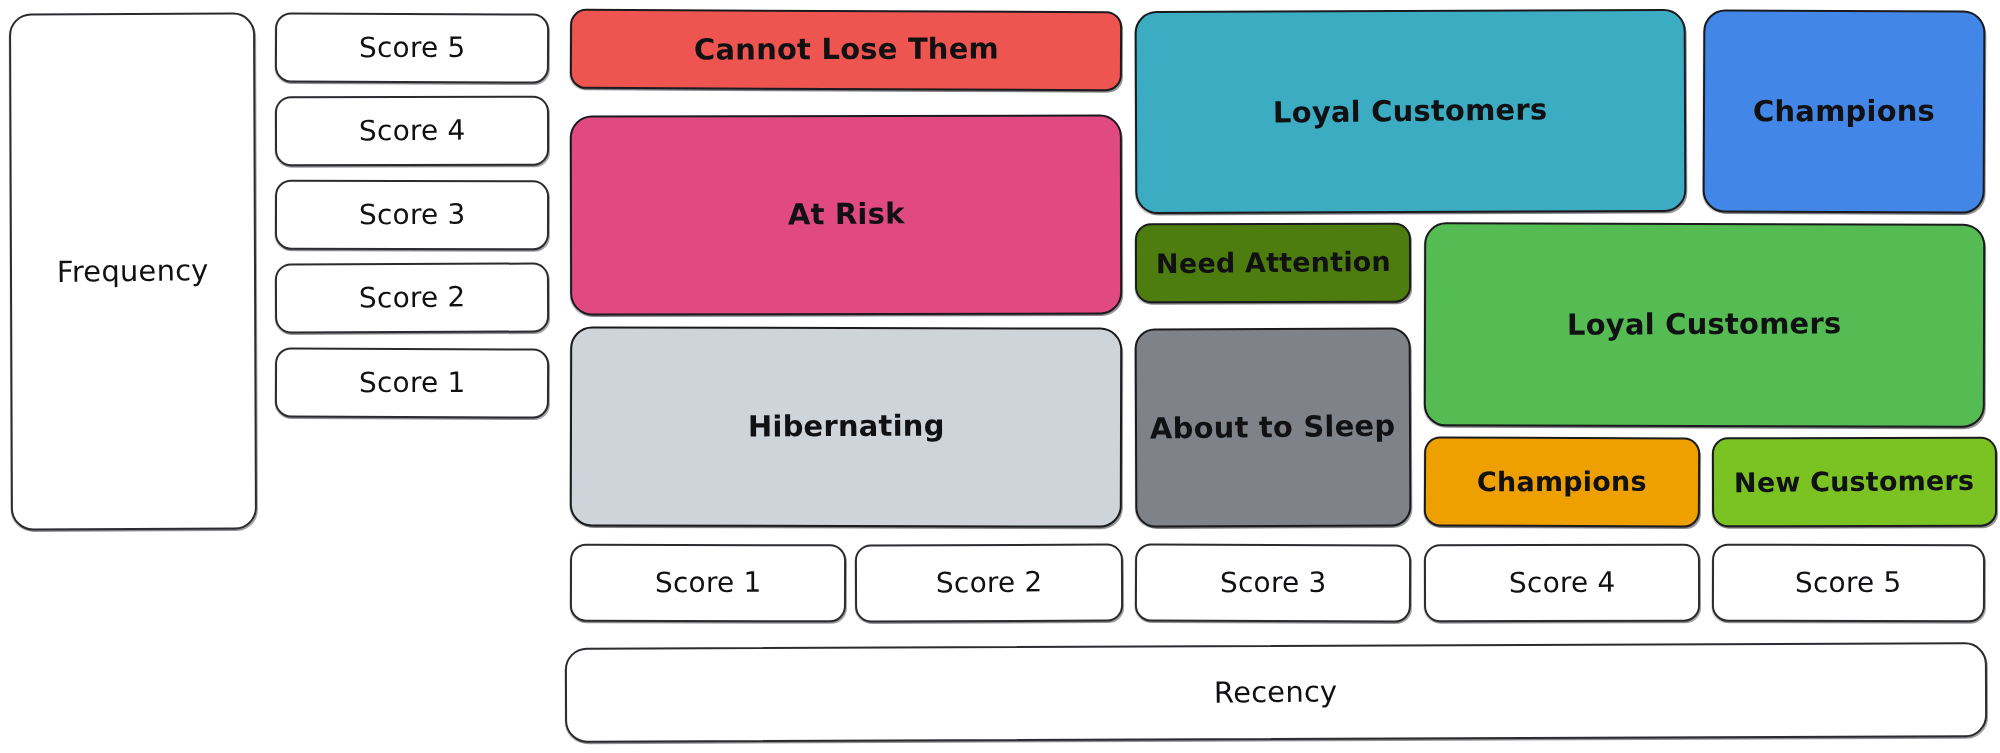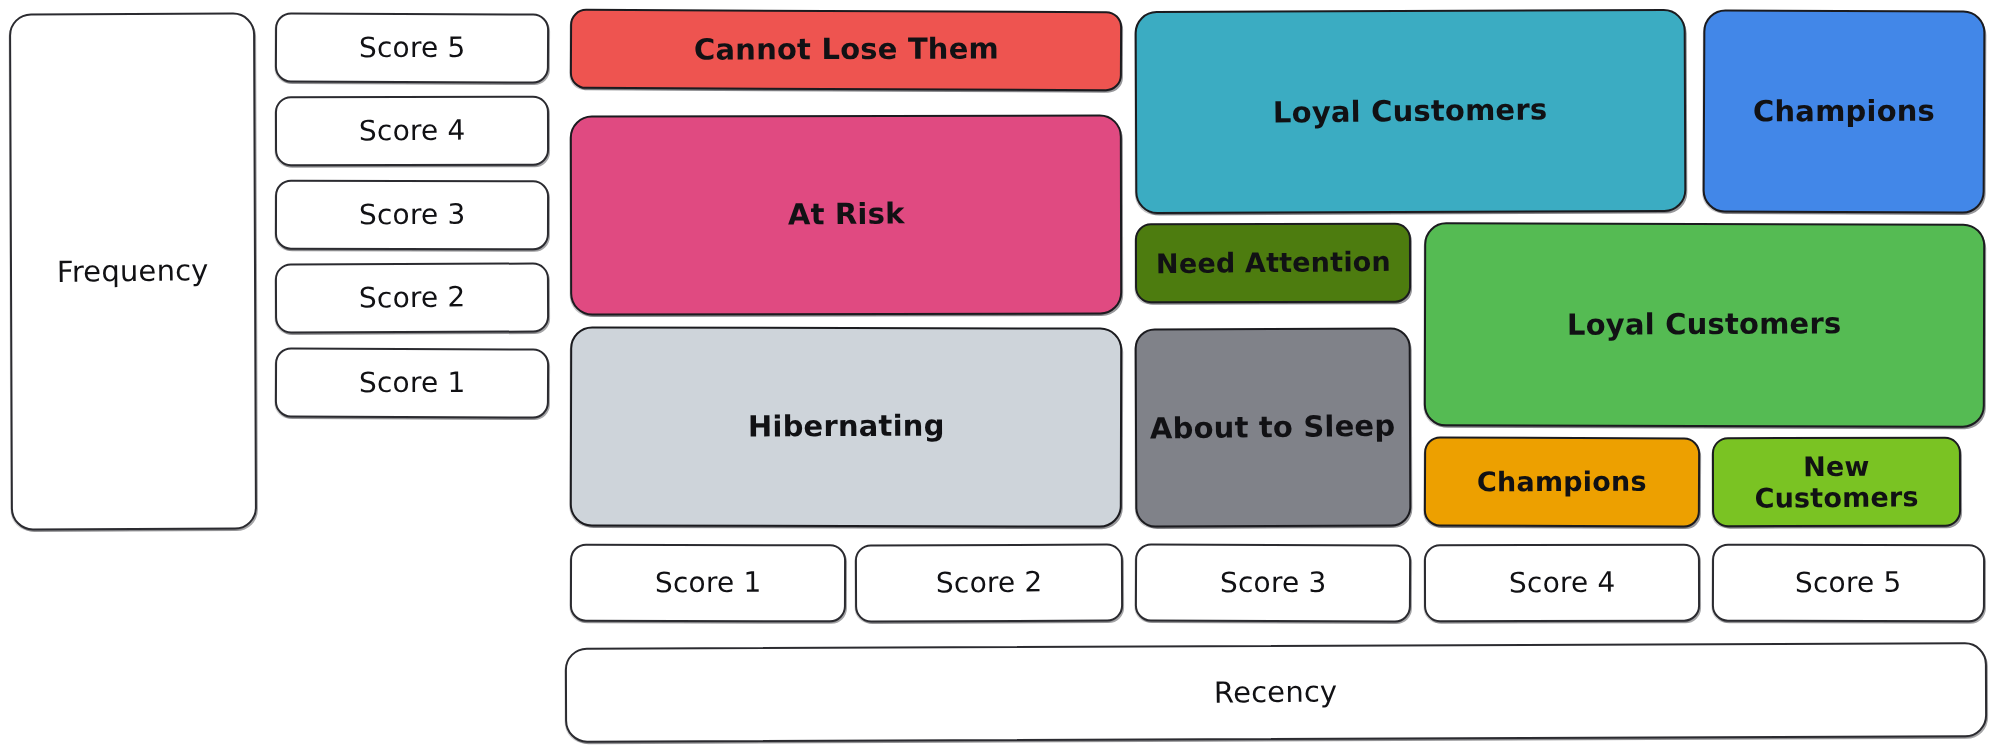--- a/index.html
+++ b/index.html
@@ -144,21 +144,21 @@
   </div>
 
   <div class="box filled r1 seg-label" style="left:1135px; top:328px; width:276px; height:199px; background:#808289; border-radius:20px;">
     <span class="lbl">About to Sleep</span>
   </div>
 
   <div class="box filled r2 seg-label-sm" style="left:1424px; top:437px; width:276px; height:90px; background:#eda000;">
     <span class="lbl">Champions</span>
   </div>
 
-  <div class="box filled r3 seg-label-sm" style="left:1712px; top:437px; width:249px; height:90px; background:#7ac323;">
+  <div class="box filled r3 seg-label-sm" style="left:1712px; top:437px; width:285px; height:90px; background:#7ac323;">
     <span class="lbl">New Customers</span>
   </div>
 
   <div class="box plain r4 score-label" style="left:570px; top:544px; width:276px; height:78px;">
     <span class="lbl">Score 1</span>
   </div>
 
   <div class="box plain r1 score-label" style="left:855px; top:544px; width:268px; height:78px;">
     <span class="lbl">Score 2</span>
   </div>

